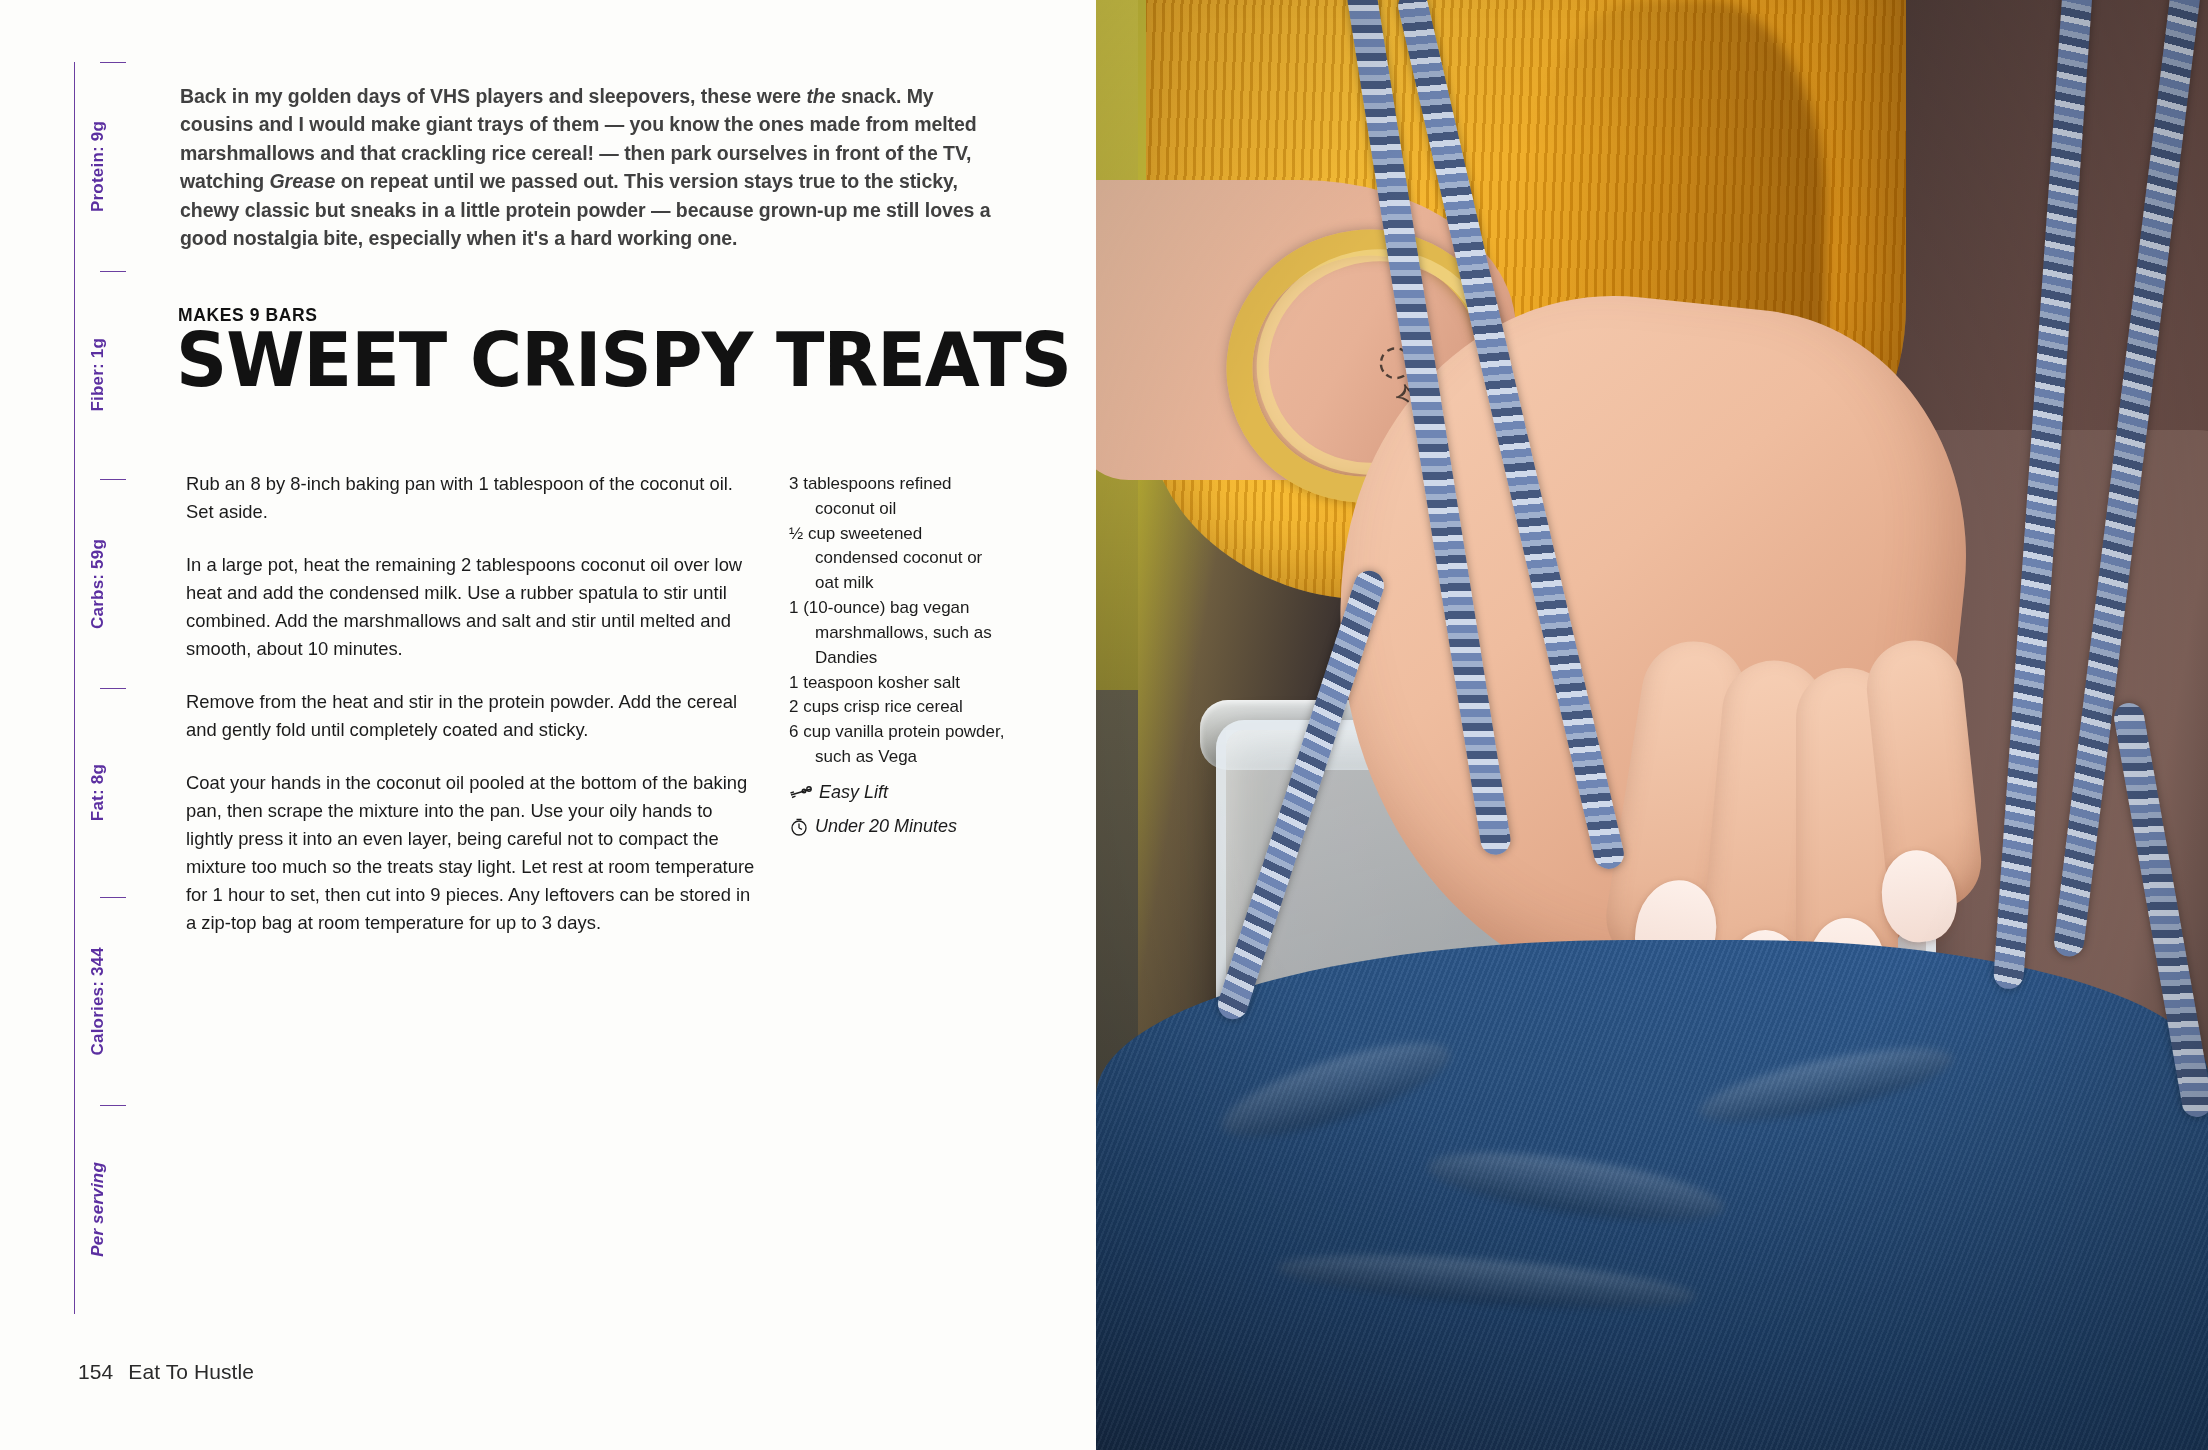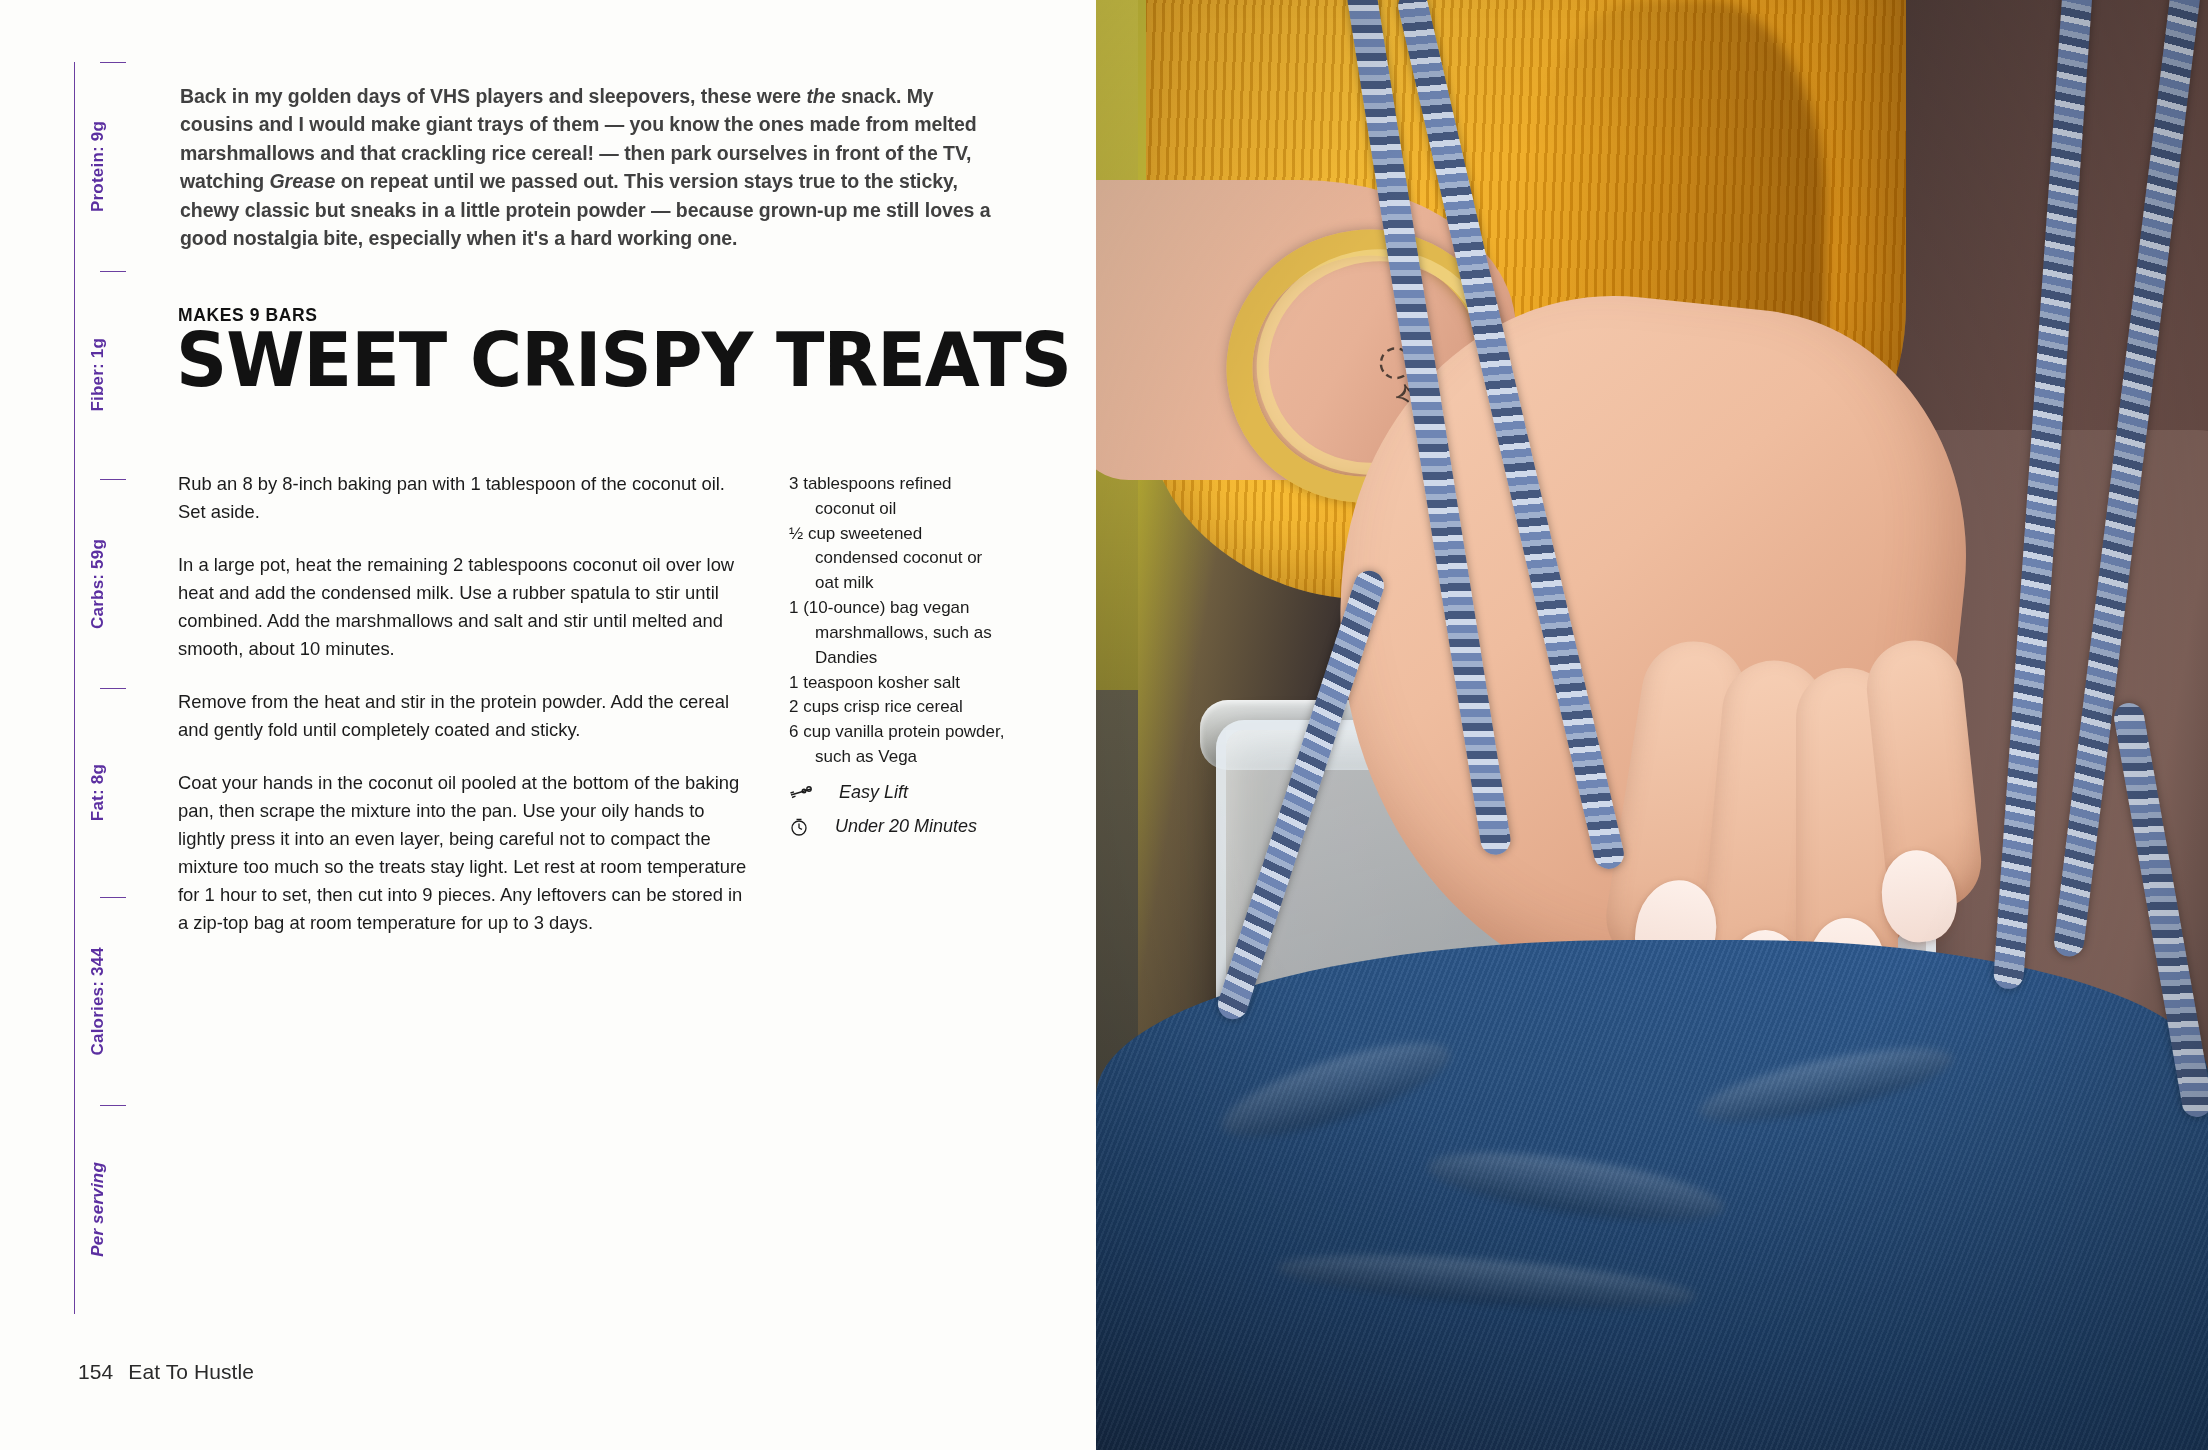--- a/index.html
+++ b/index.html
@@ -122,21 +122,21 @@
   
   .method {
     position: absolute;
     left: 178px;
     top: 470px;
     width: 578px;
     font-size: 18.4px;
     line-height: 1.52;
     color: #1b1b1b;
   }
-  .method p { margin: 0 0 25px 0; }
+  .method p { margin: 0 0 25px 8px; }
   .method p:last-child { margin-bottom: 0; }
 
   
   .ingredients {
     position: absolute;
     left: 789px;
     top: 472px;
     width: 218px;
     font-size: 17px;
     line-height: 1.46;
@@ -149,21 +149,21 @@
   }
   .tags {
     position: absolute;
     left: 789px;
     top: 782px;
     width: 240px;
   }
   .tag {
     display: flex;
     align-items: center;
-    gap: 26px;
+    gap: 6px;
     font-size: 18px;
     font-style: italic;
     color: #1b1b1b;
     margin-bottom: 13px;
   }
   .tag svg { flex: 0 0 auto; display: block; }
 
   .folio {
     position: absolute;
     left: 78px;

